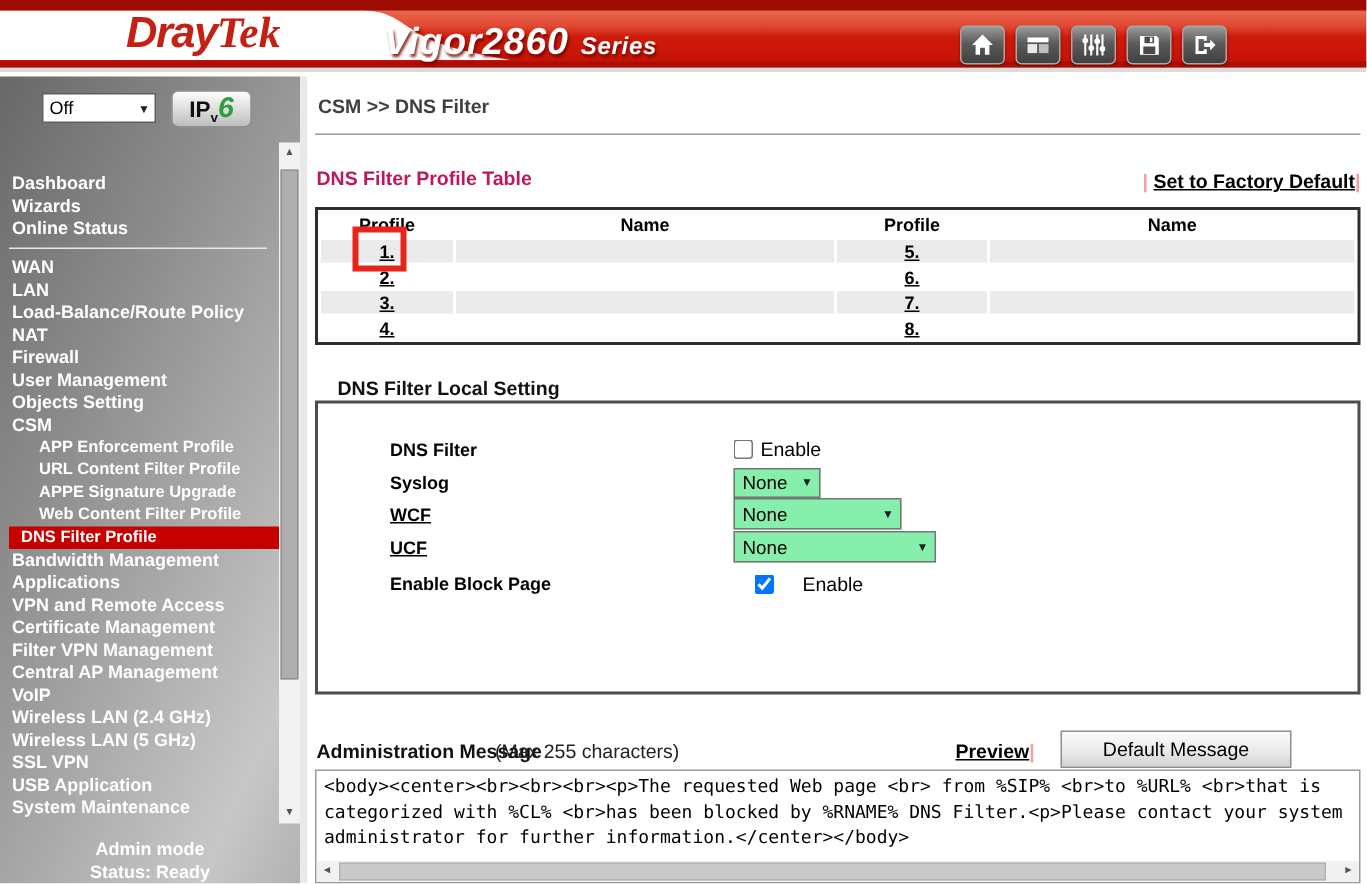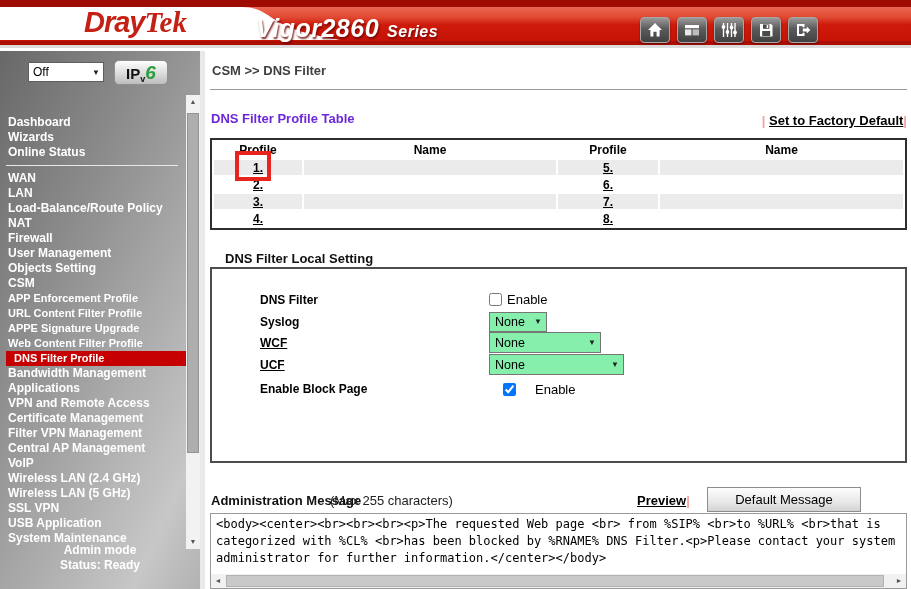--- a/index.html
+++ b/index.html
@@ -38,40 +38,40 @@
   #ipv6-btn { position:absolute; left:114px; top:9px; width:54px; height:25px; border-radius:5px;
               background:linear-gradient(#fefefe, #d8d8d8 60%, #bdbdbd);
               border:1px solid #8f8f8f; text-align:center; font-weight:800; font-size:15px;
               line-height:23px; color:#111; }
   #ipv6-btn .v { font-size:9px; vertical-align:-3px; }
   #ipv6-btn .six { color:#2f9e3f; font-style:italic; font-size:19px; font-weight:800; }
   #menu { position:absolute; left:0; top:44px; width:186px; height:506px; overflow:hidden;
           padding-top:20px; }
   .mi  { height:15px; line-height:15px; padding-left:8px; color:#fff; font-weight:700;
          font-size:12px; white-space:nowrap; cursor:pointer; }
-  .si  { height:15px; line-height:15px; padding-left:8px; color:#fff; font-weight:700;
+  .si  { height:15px; line-height:15px; padding-left:26px; color:#fff; font-weight:700;
          font-size:11px; white-space:nowrap; cursor:pointer; }
   .si.sel { margin-left:6px; padding-left:8px; background:#c60000; }
   .mdivider { height:1px; background:#e8e8e8; margin:5px 8px 5px 6px; }
   #side-scroll { position:absolute; left:186px; top:44px; width:14px; height:454px; background:#f2f2f2; }
   #side-scroll .sarrow { position:absolute; left:0; width:14px; height:14px; font-size:7px;
                          color:#555; text-align:center; line-height:14px; }
   #sarrow-up { top:0; }
   #sarrow-down { bottom:0; }
   #side-thumb { position:absolute; left:1px; top:18px; width:12px; height:340px;
                 background:#aeaeae; border:1px solid #939393; }
-  #side-footer { position:absolute; left:0; bottom:16px; width:200px; text-align:center;
+  #side-footer { position:absolute; left:0; bottom:0; width:200px; text-align:center;
                  color:#fff; font-weight:700; font-size:12px; line-height:15px; }
 
   
   #content { position:absolute; left:205px; top:51px; width:706px; height:538px; background:#fff; }
   #breadcrumb { position:absolute; left:7px; top:12px; font-size:13px; font-weight:700; color:#3f3f3f; }
   #crumb-rule { position:absolute; left:5px; top:38px; width:697px; height:1px; background:#9a9a9a; }
 
-  #tbl-title { position:absolute; left:6px; top:60px; font-size:13px; font-weight:700; color:#6d28d9; }
+  #tbl-title { position:absolute; left:6px; top:60px; font-size:13px; font-weight:700; color:#be185d; }
   #factory { position:absolute; right:4px; top:62px; font-size:13px; font-weight:700; }
   #factory .pipe { color:#f0a0a0; }
   #factory a { color:#000; text-decoration:underline; cursor:pointer; }
 
   #profile-table { position:absolute; left:5px; top:87px; width:697px;
                    border-collapse:separate; border-spacing:2px;
                    border:2px solid #2e2e2e; background:#fff; }
   #profile-table th { font-size:12px; font-weight:700; color:#000; height:16px; text-align:center; }
   #profile-table td { height:15px; font-size:12px; text-align:center; }
   #profile-table td.shade { background:#ebebeb; }

